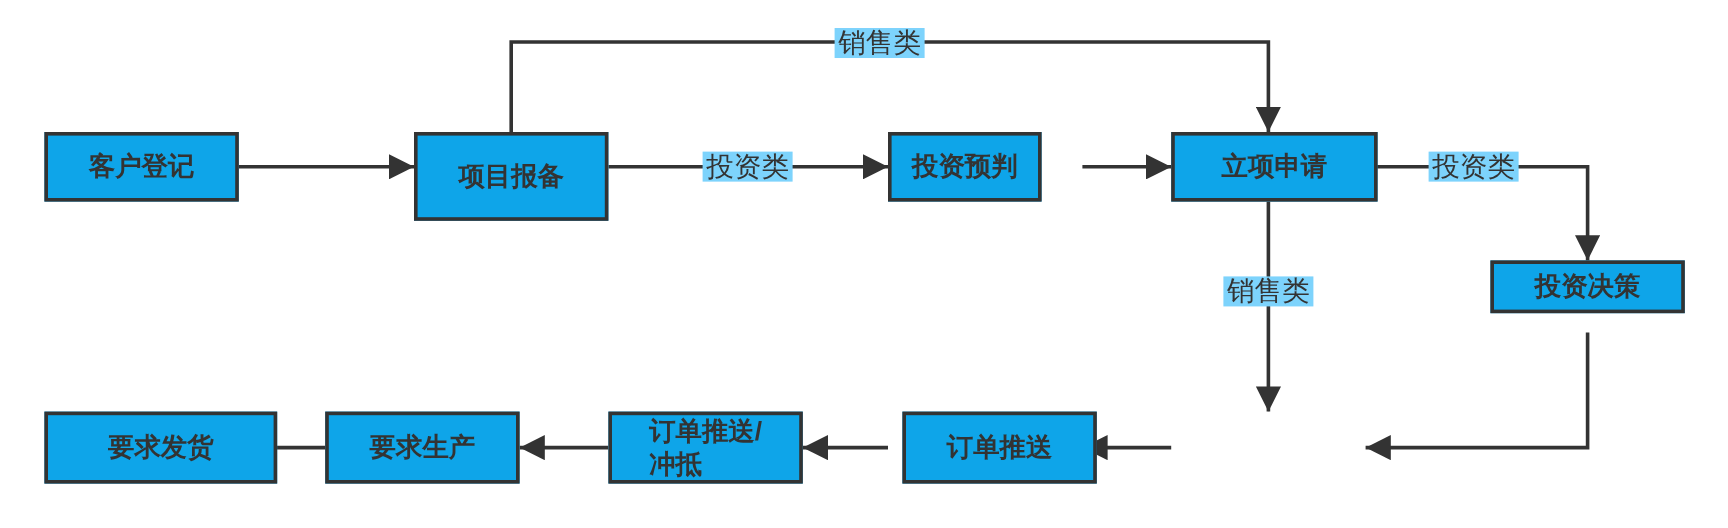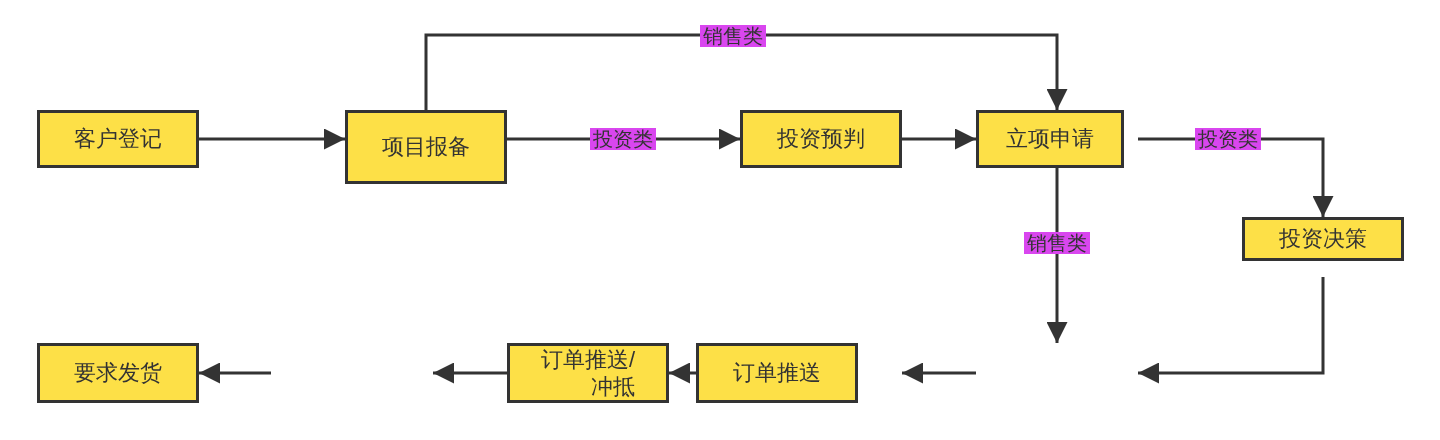--- a/index.html
+++ b/index.html
@@ -18,39 +18,39 @@
   .edges-svg {
     position: absolute;
     left: 0;
     top: 0;
     width: 1440px;
     height: 440px;
   }
   .node {
     position: absolute;
     box-sizing: border-box;
-    background: #fde047;
+    background: #0ea5e9;
     border: 3px solid #333333;
     display: flex;
     align-items: center;
     justify-content: center;
-    text-align: right;
+    text-align: left;
     color: #333333;
     font-size: 22px;
-    font-weight: normal;
+    font-weight: bold;
     line-height: 1.25;
     white-space: pre-line;
   }
   .edge-label {
     position: absolute;
     transform: translate(-50%, -50%);
-    background: #d946ef;
+    background: #7dd3fc;
     padding: 0 3px;
     color: #333333;
-    font-size: 20px;
+    font-size: 23px;
     font-weight: normal;
     white-space: nowrap;
     line-height: 1.1;
   }
 </style>
 </head>
 <body>
 
 <div class="canvas">
 
@@ -72,34 +72,35 @@
       <path d="M740 373 L669 373" marker-end="url(#arrow)"></path>
       <path d="M507 373 L433 373" marker-end="url(#arrow)"></path>
       <path d="M271 373 L199 373" marker-end="url(#arrow)"></path>
     </g>
   </svg>
 
   <div class="node" style="left:37px; top:110px; width:162px; height:58px;">客户登记</div>
 
   <div class="node" style="left:345px; top:110px; width:162px; height:74px;">项目报备</div>
 
-  <div class="node" style="left:740px; top:110px; width:162px; height:58px;">投资预判</div>
+  <div class="node" style="left:740px; top:110px; width:128px; height:58px;">投资预判</div>
 
-  <div class="node" style="left:976px; top:110px; width:148px; height:58px;">立项申请</div>
+  <div class="node" style="left:976px; top:110px; width:172px; height:58px;">立项申请</div>
 
   <div class="node" style="left:1242px; top:217px; width:162px; height:44px;">投资决策</div>
 
 
-  <div class="node" style="left:696px; top:343px; width:162px; height:60px;">订单推送</div>
+  <div class="node" style="left:752px; top:343px; width:162px; height:60px;">订单推送</div>
 
   <div class="node" style="left:507px; top:343px; width:162px; height:60px;">订单推送/
 冲抵</div>
 
+  <div class="node" style="left:271px; top:343px; width:162px; height:60px;">要求生产</div>
 
-  <div class="node" style="left:37px; top:343px; width:162px; height:60px;">要求发货</div>
+  <div class="node" style="left:37px; top:343px; width:194px; height:60px;">要求发货</div>
 
   <div class="edge-label" style="left:733px; top:36px;">销售类</div>
 
   <div class="edge-label" style="left:623px; top:139px;">投资类</div>
 
   <div class="edge-label" style="left:1228px; top:139px;">投资类</div>
 
   <div class="edge-label" style="left:1057px; top:243px;">销售类</div>
 
 </div>

